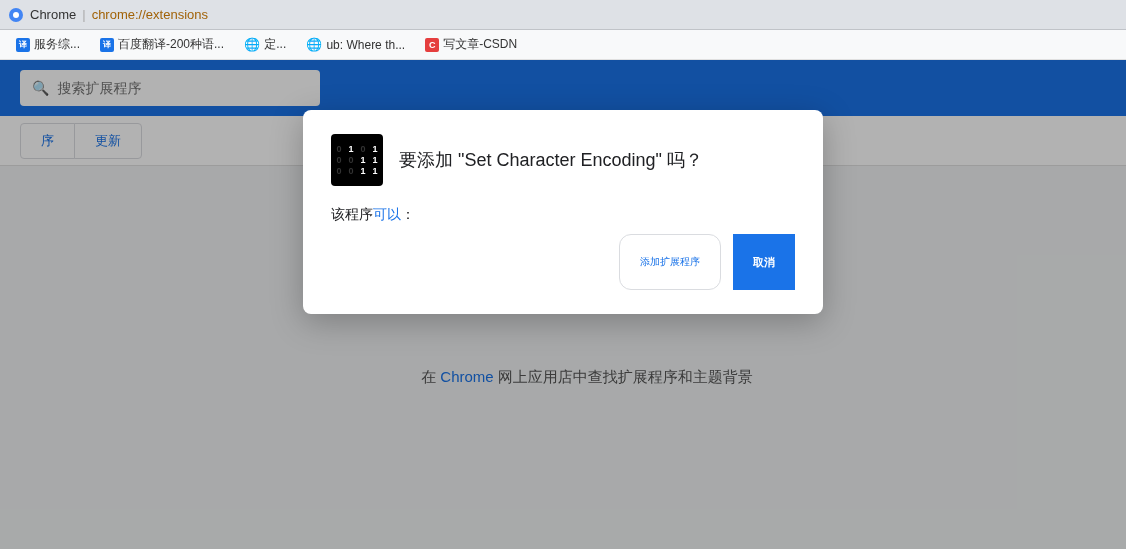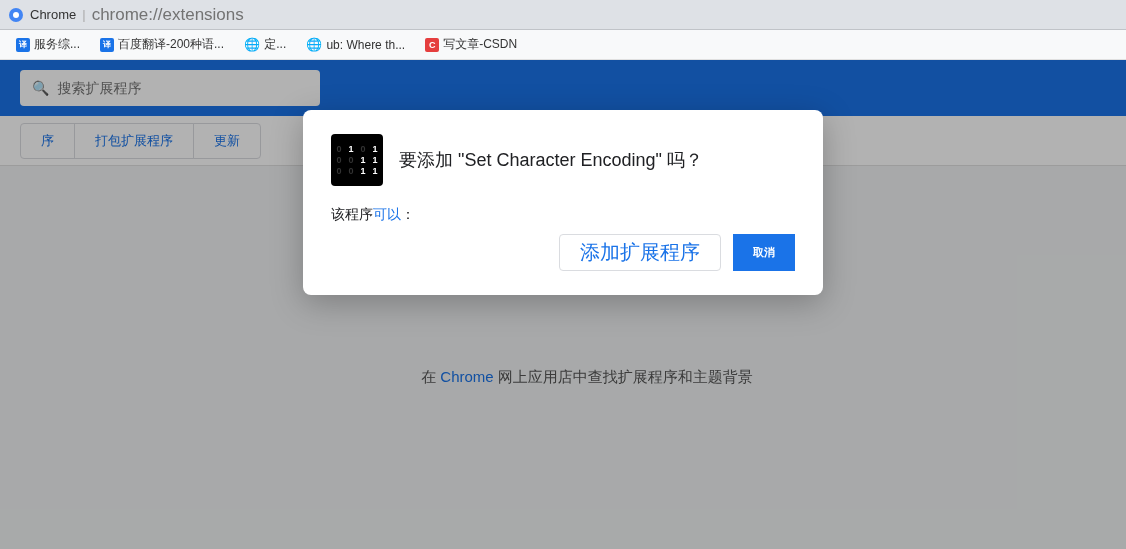--- a/index.html
+++ b/index.html
@@ -30,22 +30,22 @@
       font-size: 13px;
       color: #333;
       font-weight: 500;
     }
     .browser-divider {
       color: #aaa;
       margin: 0 6px;
       font-size: 13px;
     }
     .browser-url {
-      font-size: 17px;
-      color: #737373;
+      font-size: 13px;
+      color: #a16207;
       text-align: center;
     }
 
     
     .bookmarks-bar {
       background: #f8f9fa;
       height: 30px;
       display: flex;
       align-items: center;
       padding: 0 8px;
@@ -257,25 +257,25 @@
       text-decoration: underline;
     }
 
     .dialog-footer {
       display: flex;
       justify-content: flex-end;
       gap: 12px;
       margin-top: 8px;
     }
     .btn-secondary {
-      padding: 4px 20px;
+      padding: 20px 20px;
       border: 1px solid #dadce0;
       background: white;
-      border-radius: 4px;
-      font-size: 20px;
+      border-radius: 12px;
+      font-size: 10px;
       color: #1a73e8;
       cursor: pointer;
     }
     .btn-primary {
       padding: 8px 20px;
       border: none;
       background: #1a73e8;
       border-radius: 0;
       font-size: 11px;
       color: white;
@@ -323,21 +323,20 @@
 
   <div class="extensions-header">
     <div class="search-box">
       <span class="search-icon">🔍</span>
       <input class="search-input" type="text" placeholder="搜索扩展程序" style="">
     </div>
   </div>
 
   <div class="nav-bar">
     <button class="nav-button">序</button>
-    <button class="nav-button">打包扩展程序</button>
     <button class="nav-button">更新</button>
   </div>
 
   <div class="empty-state">
     <p class="empty-state-text">
       <span>在</span>
       <span class="chrome-link">Chrome</span>
       <span>网上应用店中查找扩展程序和主题背景</span>
     </p>
   </div>

